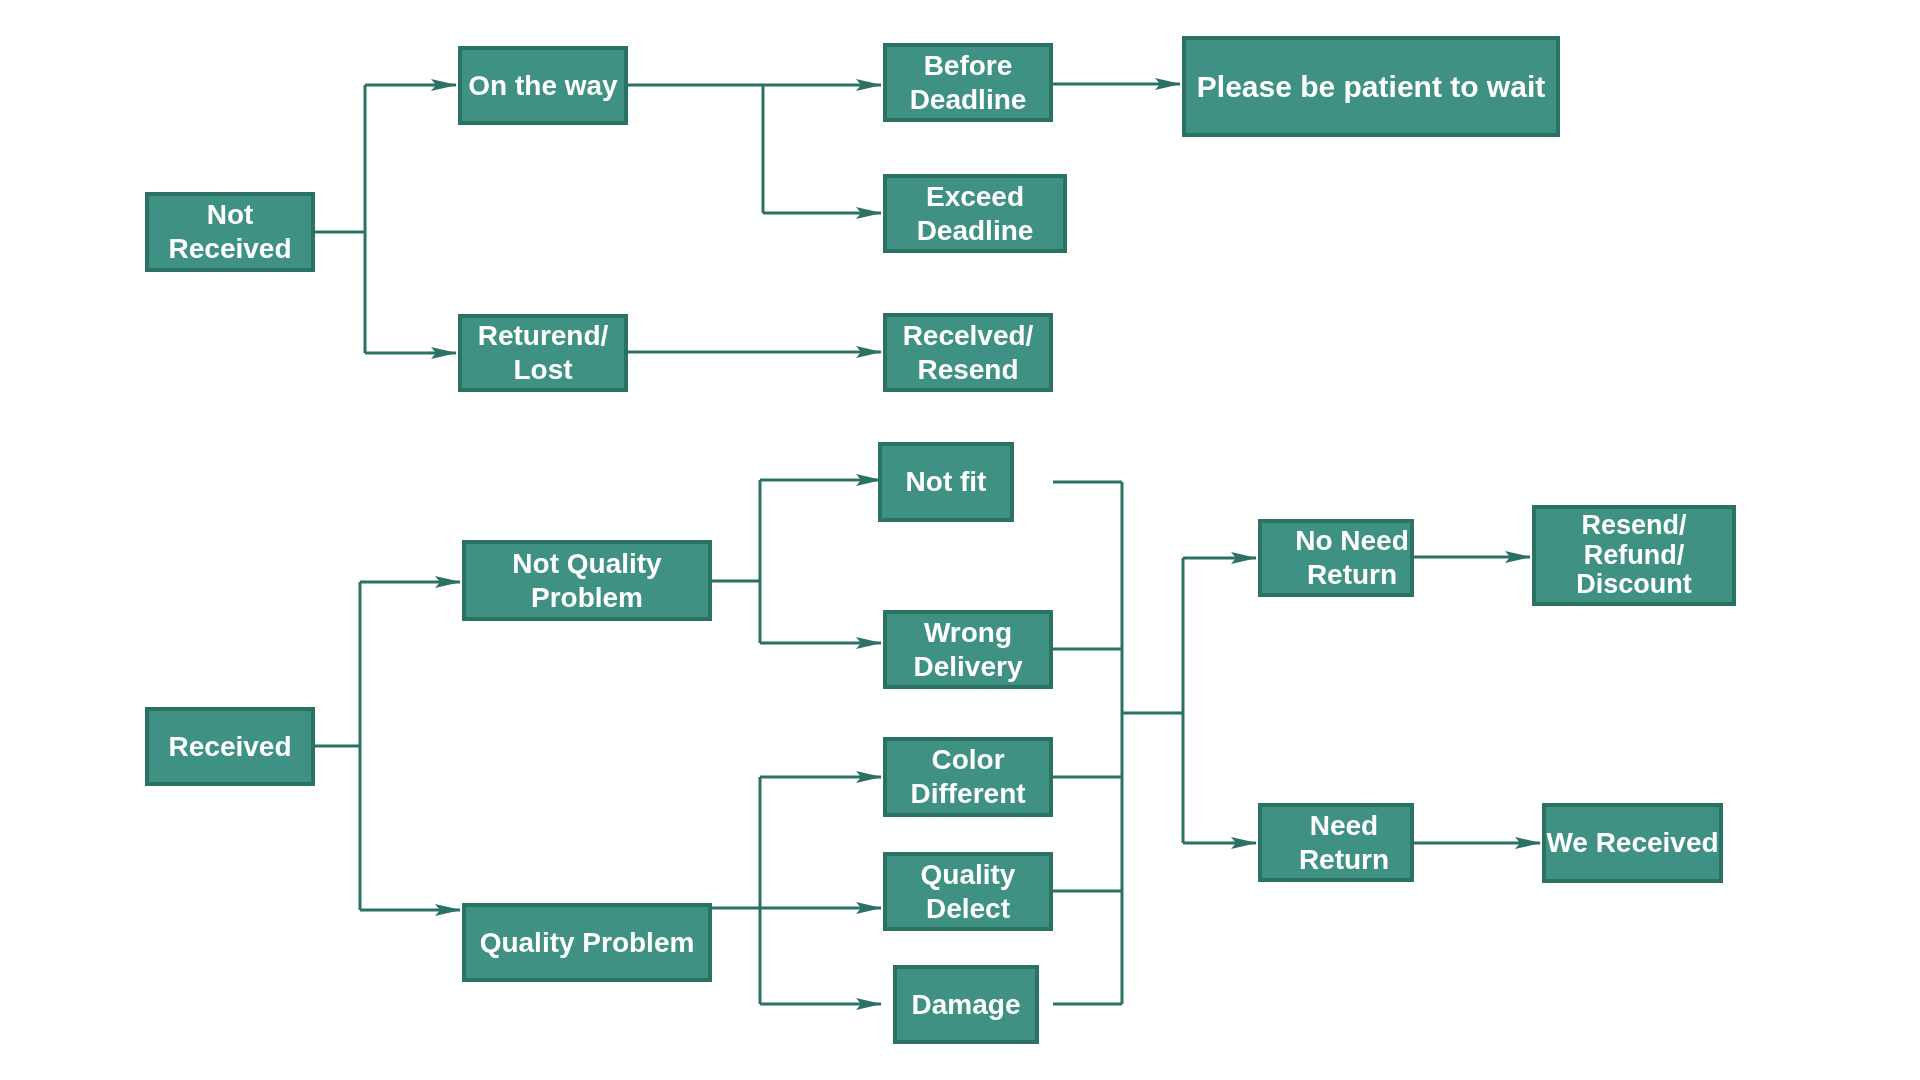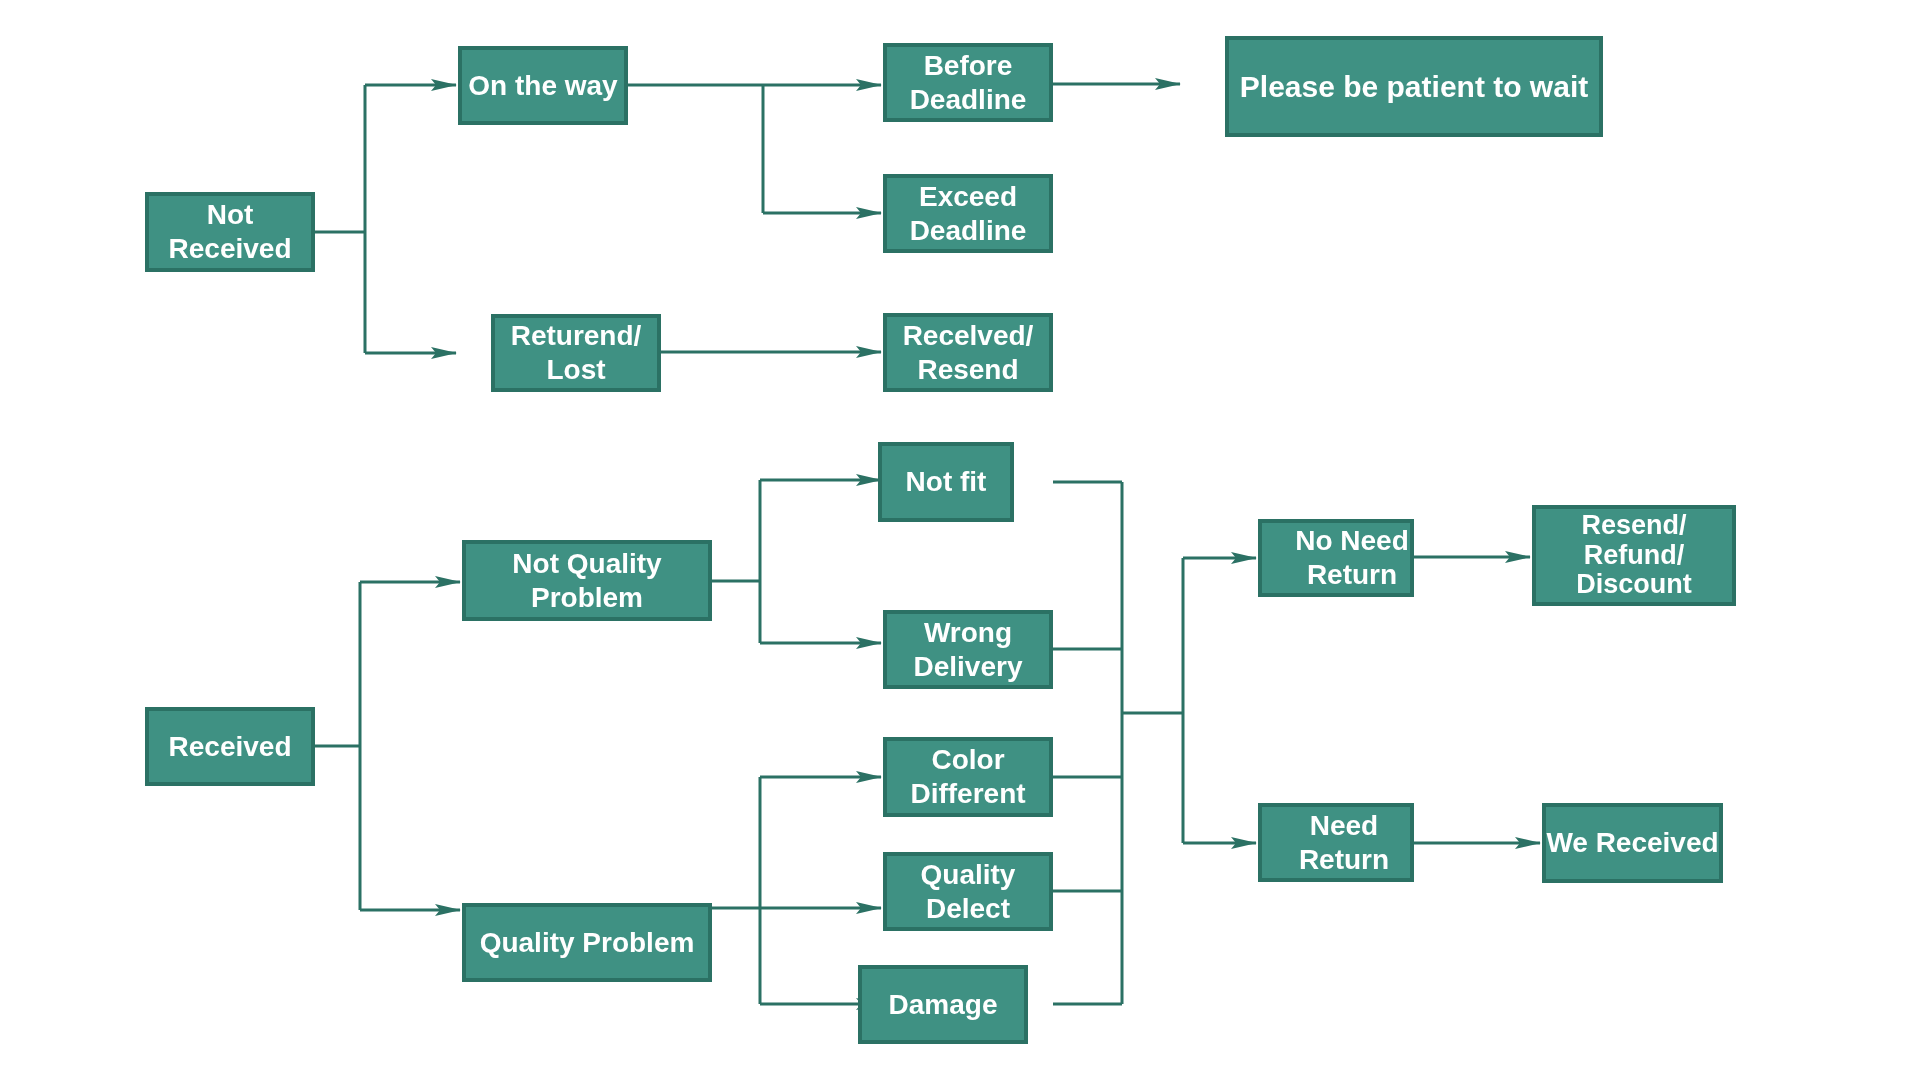--- a/index.html
+++ b/index.html
@@ -107,26 +107,26 @@
   </svg>
 
   <div class="node" style="left:145px; top:192px; width:170px; height:80px;">Not
 Received</div>
 
   <div class="node" style="left:458px; top:46px; width:170px; height:79px;">On the way</div>
 
   <div class="node" style="left:883px; top:43px; width:170px; height:79px;">Before
 Deadline</div>
 
-  <div class="node" style="left:883px; top:174px; width:170px; height:79px;">Exceed
+  <div class="node" style="left:883px; top:174px; width:184px; height:79px;">Exceed
 Deadline</div>
 
-  <div class="node wide" style="left:1182px; top:36px; width:378px; height:101px;margin-left:43px;">Please be patient to wait</div>
+  <div class="node wide" style="left:1182px; top:36px; width:378px; height:101px;">Please be patient to wait</div>
 
-  <div class="node" style="left:458px; top:314px; width:170px; height:78px;margin-left:33px;">Returend/
+  <div class="node" style="left:458px; top:314px; width:170px; height:78px;">Returend/
 Lost</div>
 
   <div class="node" style="left:883px; top:313px; width:170px; height:79px;">Recelved/
 Resend</div>
 
   <div class="node" style="left:145px; top:707px; width:170px; height:79px;">Received</div>
 
   <div class="node" style="left:462px; top:540px; width:250px; height:81px;">Not Quality
 Problem</div>
 
@@ -136,21 +136,21 @@
 
   <div class="node" style="left:883px; top:610px; width:170px; height:79px;">Wrong
 Delivery</div>
 
   <div class="node" style="left:883px; top:737px; width:170px; height:80px;">Color
 Different</div>
 
   <div class="node" style="left:883px; top:852px; width:170px; height:79px;">Quality
 Delect</div>
 
-  <div class="node" style="left:858px; top:965px; width:170px; height:79px;">Damage</div>
+  <div class="node" style="left:893px; top:965px; width:146px; height:79px;">Damage</div>
 
   <div class="node" style="left:1258px; top:519px; width:156px; height:78px;padding-left:32px;">No Need
 Return</div>
 
   <div class="node" style="left:1258px; top:803px; width:156px; height:79px;padding-left:16px;">Need
 Return</div>
 
   <div class="node lines-3" style="left:1532px; top:505px; width:204px; height:101px;">Resend/
 Refund/
 Discount</div>

